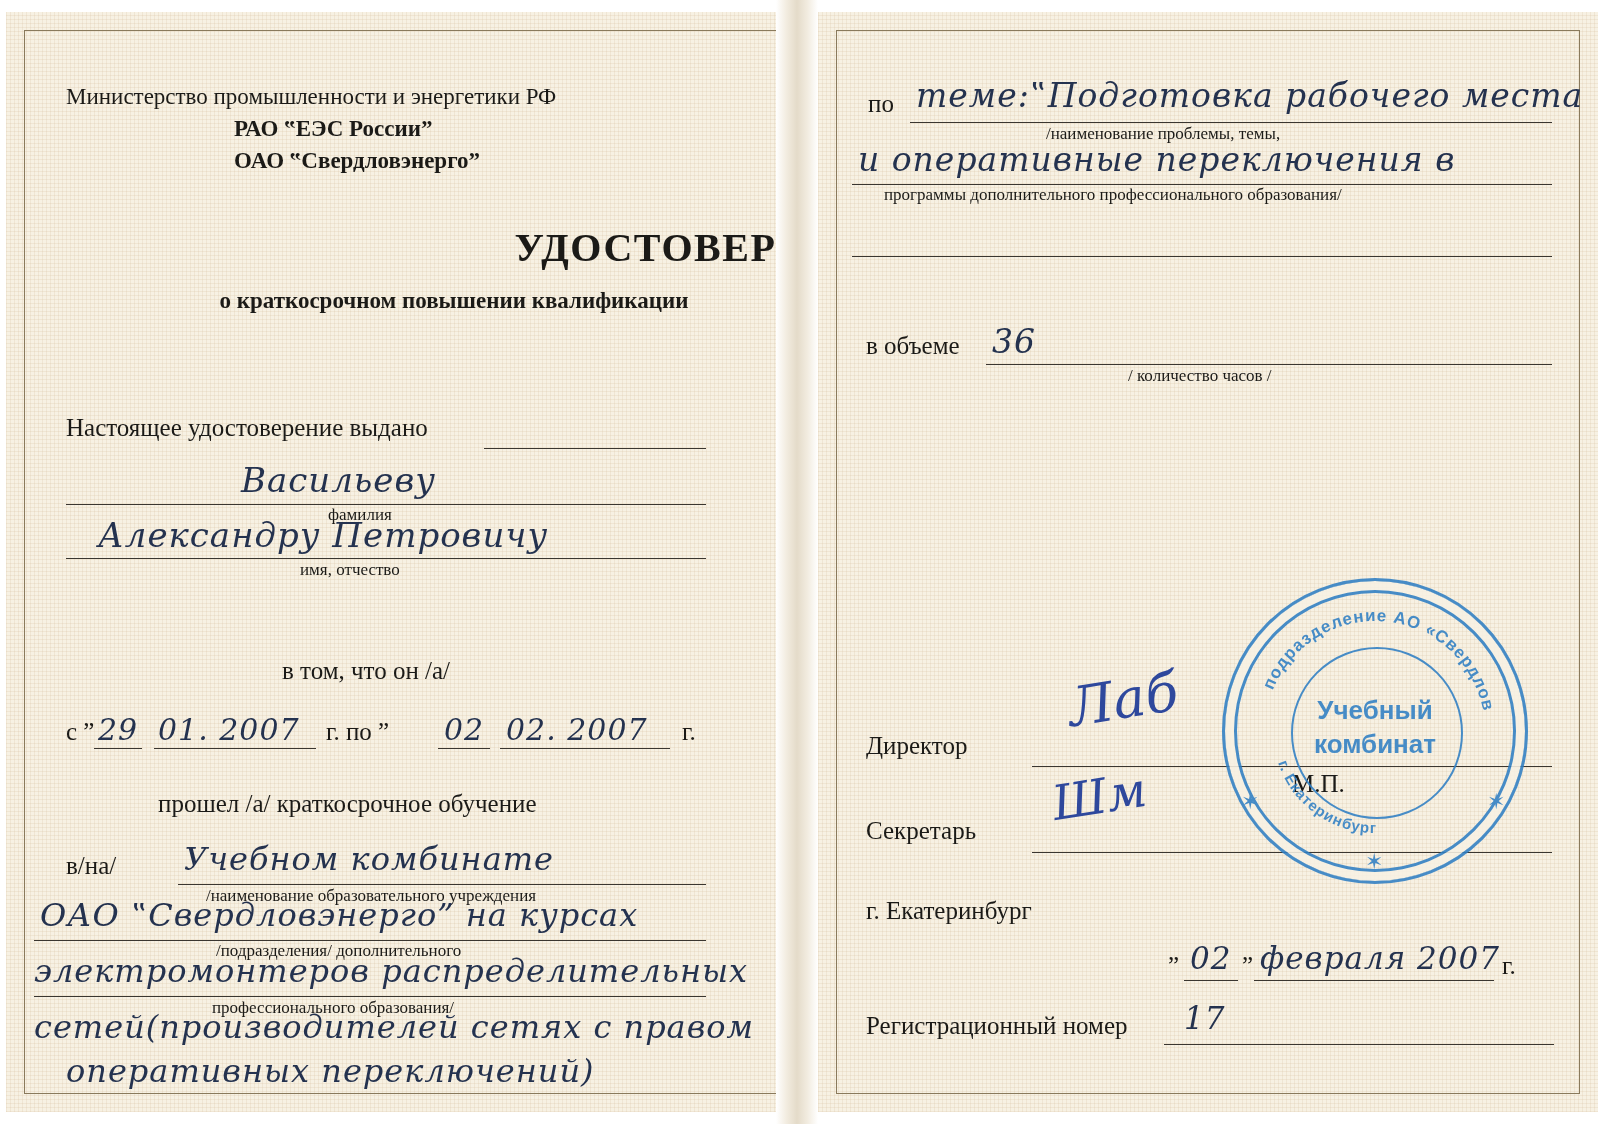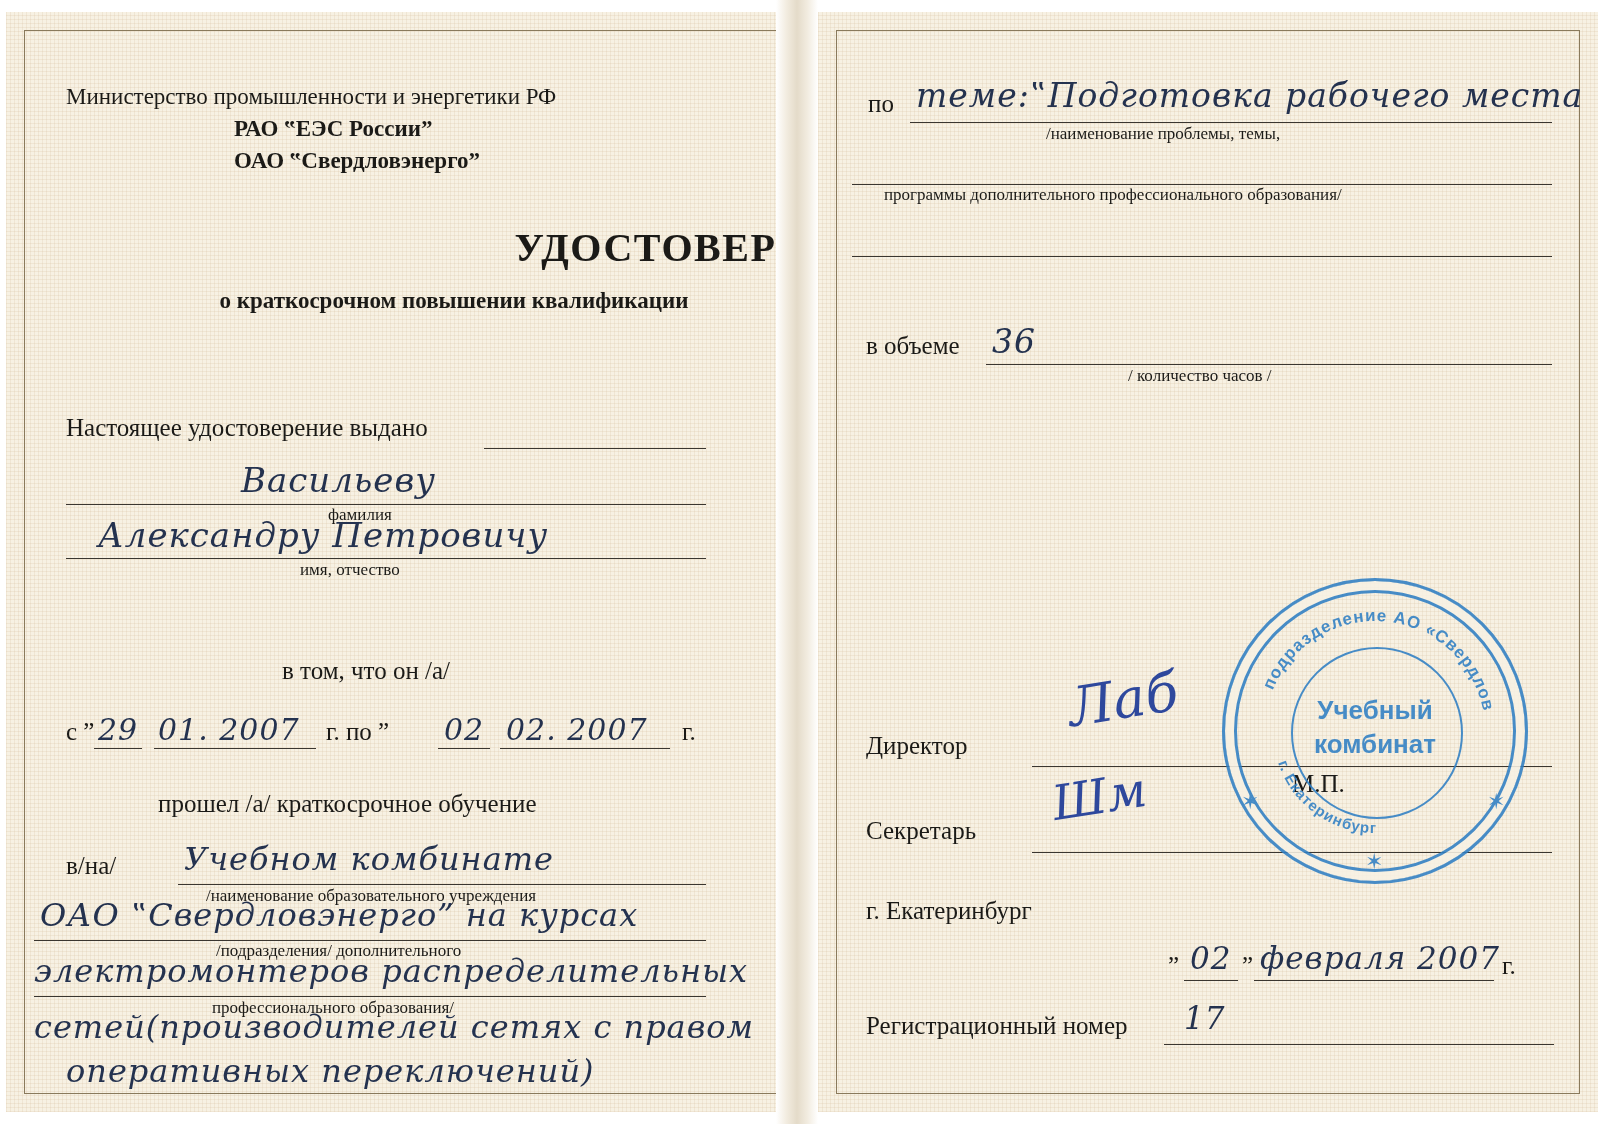--- a/index.html
+++ b/index.html
@@ -188,20 +188,21 @@
   <div class="gutter"></div>
 
   <div class="page right">
     <div class="page-inner"></div>
 
     <div class="t print" style="left:50px; top:78px; font-size:25px;">по</div>
     <div class="t hand" style="left:98px; top:64px; font-size:33px;">теме:‟Подготовка рабочего места</div>
     <div class="rule" style="left:92px; top:110px; width:642px;"></div>
     <div class="t print small" style="left:228px; top:112px;">/наименование проблемы, темы,</div>
 
+    <div class="t hand" style="left:40px; top:128px; font-size:33px;">и оперативные переключения в</div>
     <div class="rule" style="left:34px; top:172px; width:700px;"></div>
     <div class="t print small" style="left:66px; top:173px;">программы дополнительного профессионального образования/</div>
 
     <div class="rule" style="left:34px; top:244px; width:700px;"></div>
 
     <div class="t print" style="left:48px; top:320px; font-size:25px;">в объеме</div>
     <div class="t hand" style="left:174px; top:310px; font-size:33px;">36</div>
     <div class="rule" style="left:168px; top:352px; width:566px;"></div>
     <div class="t print small" style="left:310px; top:354px;">/ количество часов /</div>
 

